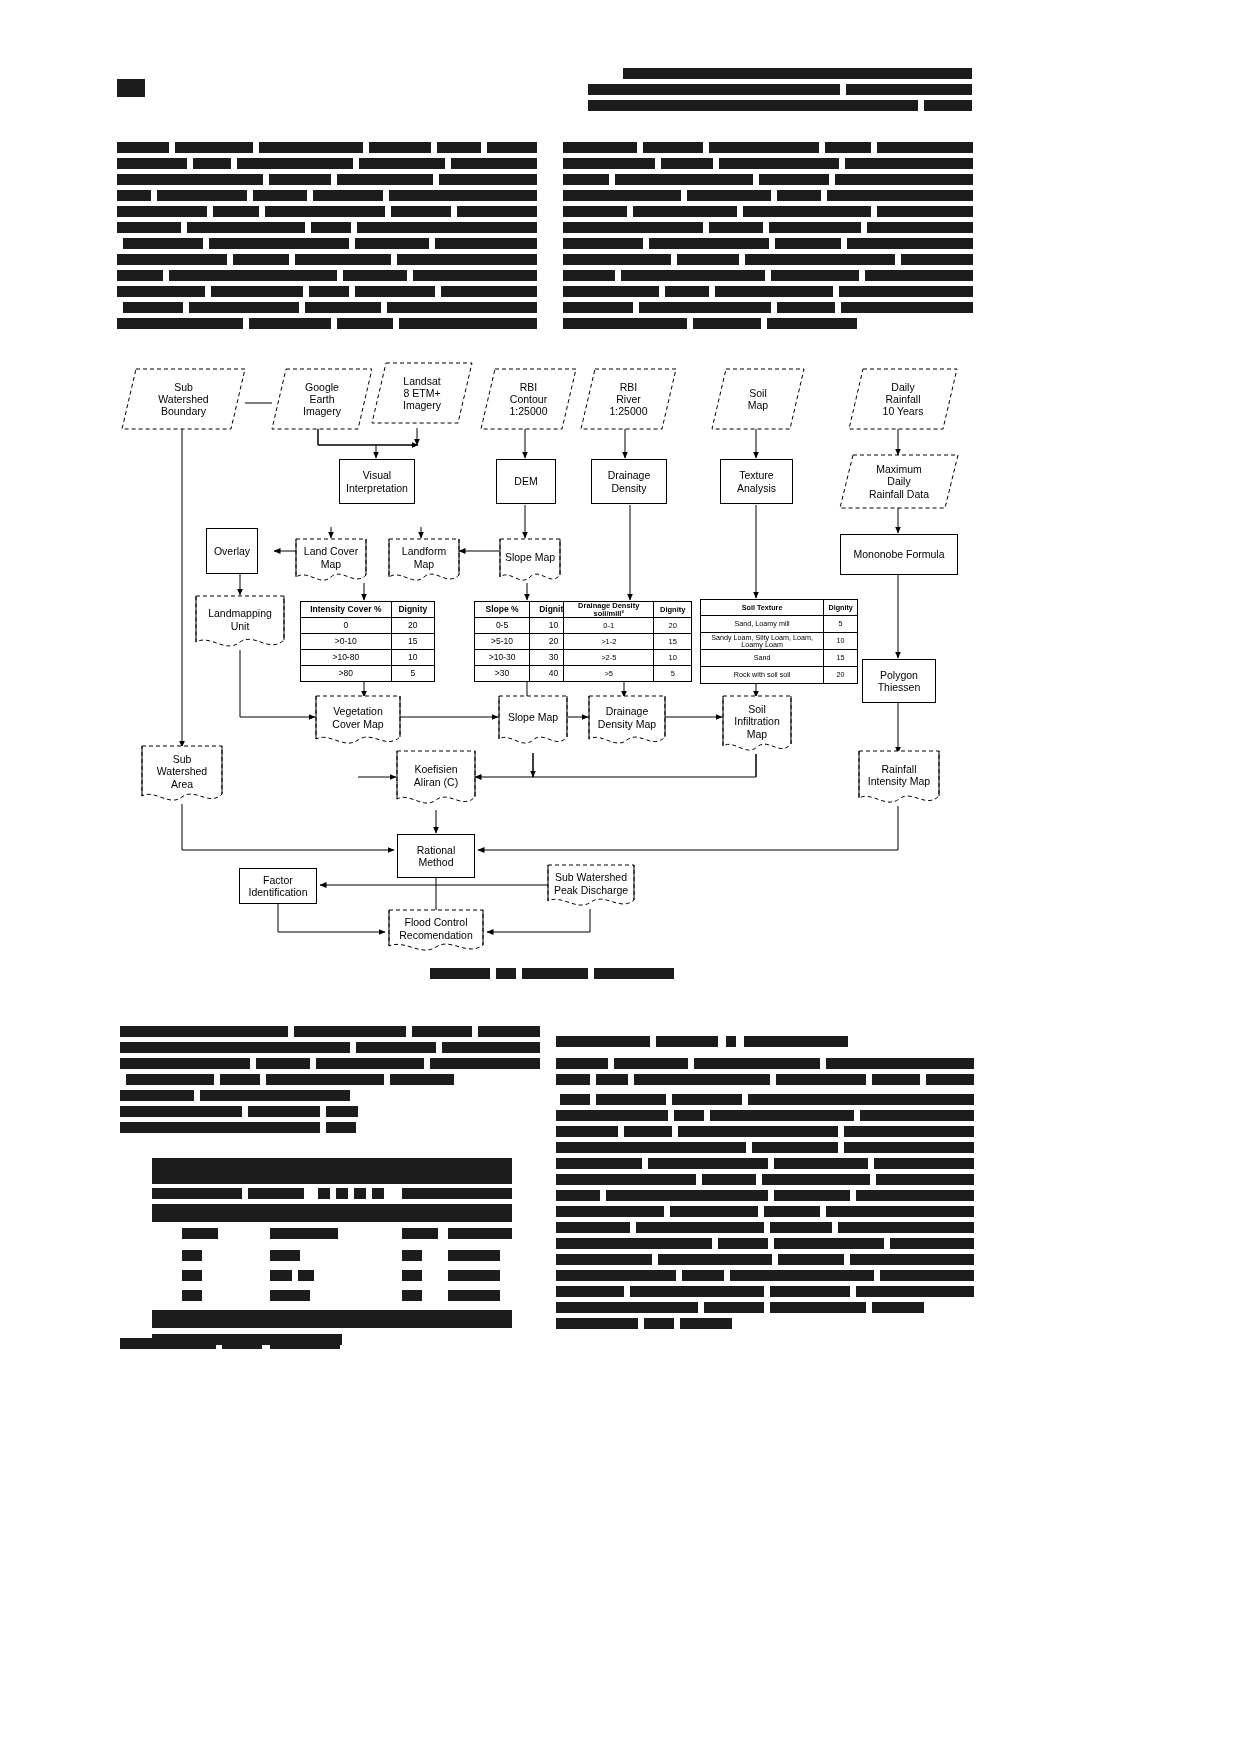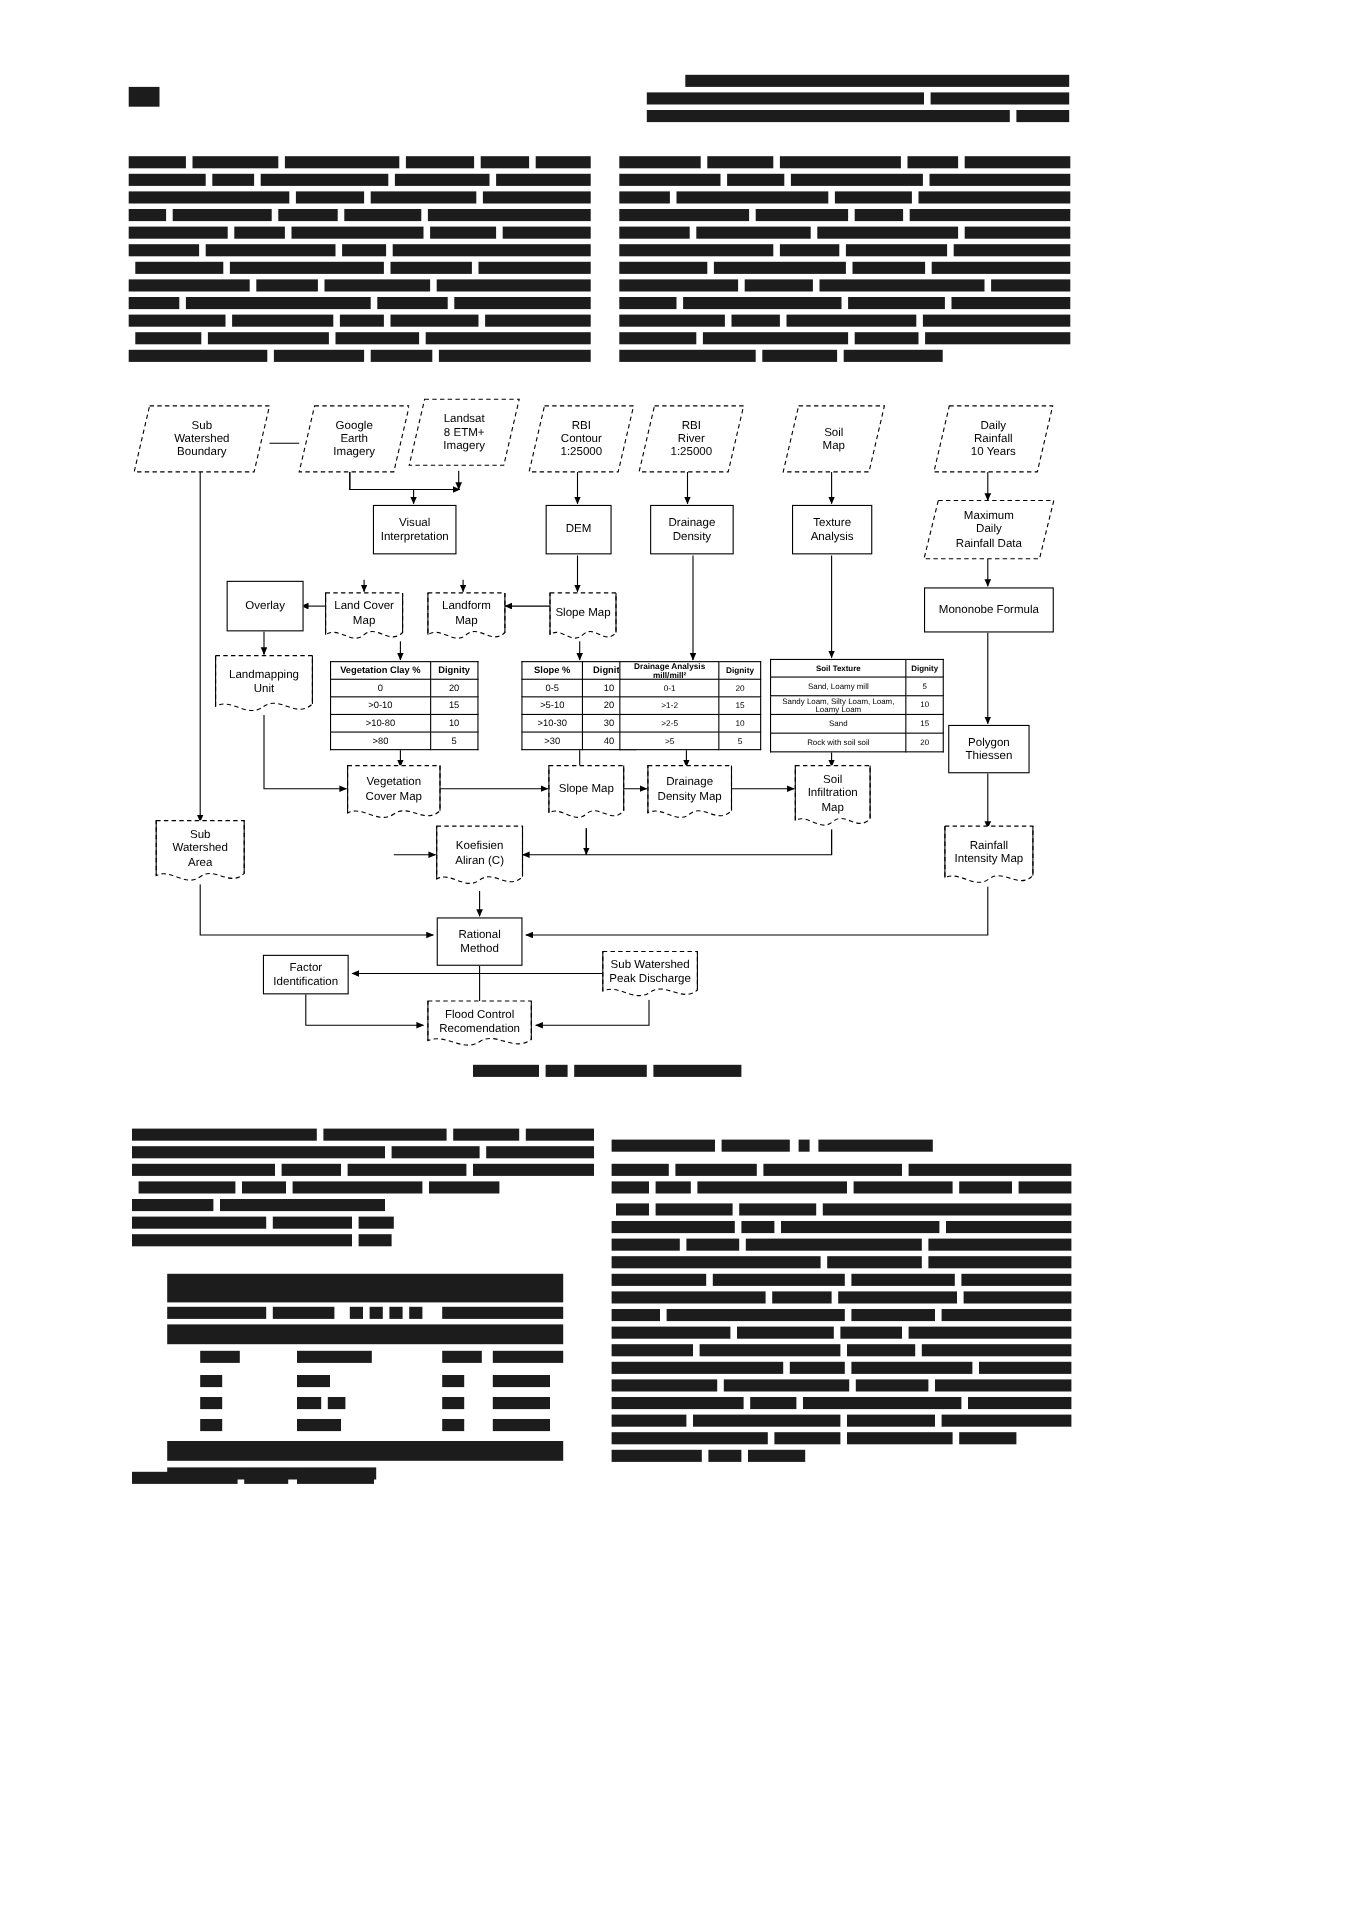--- a/index.html
+++ b/index.html
@@ -310,21 +310,21 @@
     <div class="node rect" style="left:720px;top:104px;width:73px;height:45px;">
       <span>Texture<br>Analysis</span>
     </div>
     <div class="node para" style="left:840px;top:100px;width:118px;height:53px;">
       <svg class="pshape" viewBox="0 0 118 53" preserveAspectRatio="none">
           <polygon points="13,0 118,0 105,53 0,53" fill="#fff" stroke="#000" stroke-width="1" stroke-dasharray="4,3"></polygon>
         </svg>
       <div class="ptxt">Maximum<br>Daily<br>Rainfall Data</div>
     </div>
 
-    <div class="node rect" style="left:206px;top:173px;width:70px;height:46px;">
+    <div class="node rect" style="left:206px;top:173px;width:52px;height:46px;">
       <span>Overlay</span>
     </div>
 
     <div class="node doc" style="left:296px;top:184px;width:70px;height:44px;">
       <svg class="dshape" viewBox="0 0 70 44" preserveAspectRatio="none">
           <path d="M0,0 L70,0 L70,36 C58,48 46,28 35,38 C24,48 12,30 0,38 Z" fill="#fff" stroke="#000" stroke-width="1" stroke-dasharray="4,3"></path>
           <path d="M0,0 L0,38" stroke="#000" stroke-width="1" fill="none"></path>
           <path d="M70,0 L70,36" stroke="#000" stroke-width="1" fill="none"></path>
         </svg>
       <div class="dtxt">Land Cover<br>Map</div>
@@ -361,21 +361,21 @@
       <div class="dtxt">Landmapping<br>Unit</div>
     </div>
 
     <div class="node rect" style="left:862px;top:304px;width:74px;height:44px;">
       <span>Polygon<br>Thiessen</span>
     </div>
 
     <table class="ftable" style="left:300px;top:246px;width:135px;font-size:8.5px;">
       <thead>
           <tr>
-        <th style="width:92px;height:15px;">Vegetation Clay %</th>
+        <th style="width:92px;height:15px;">Intensity Cover %</th>
         <th style="width:43px;">Dignity</th>
       </tr>
         </thead>
       <tbody>
         <tr>
             <td style="height:15px;">0</td>
             <td>20</td>
           </tr>
         <tr>
             <td style="height:15px;">&gt;0-10</td>
@@ -415,21 +415,21 @@
         <tr>
             <td style="height:15px;">&gt;30</td>
             <td>40</td>
           </tr>
       </tbody>
     </table>
 
     <table class="ftable" style="left:563px;top:246px;width:129px;font-size:7.5px;">
       <thead>
           <tr>
-        <th style="width:92px;height:15px;">Drainage Analysis mill/mill²</th>
+        <th style="width:92px;height:15px;">Drainage Density soil/mill²</th>
         <th style="width:37px;">Dignity</th>
       </tr>
         </thead>
       <tbody>
         <tr>
             <td style="height:15px;">0-1</td>
             <td>20</td>
           </tr>
         <tr>
             <td style="height:15px;">&gt;1-2</td>

